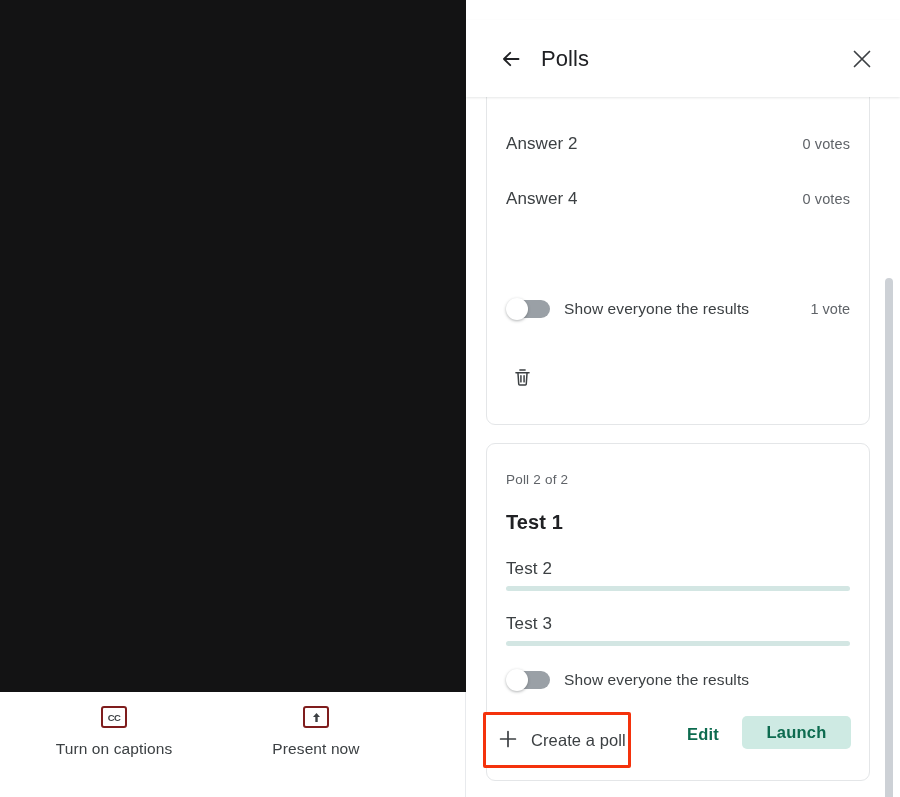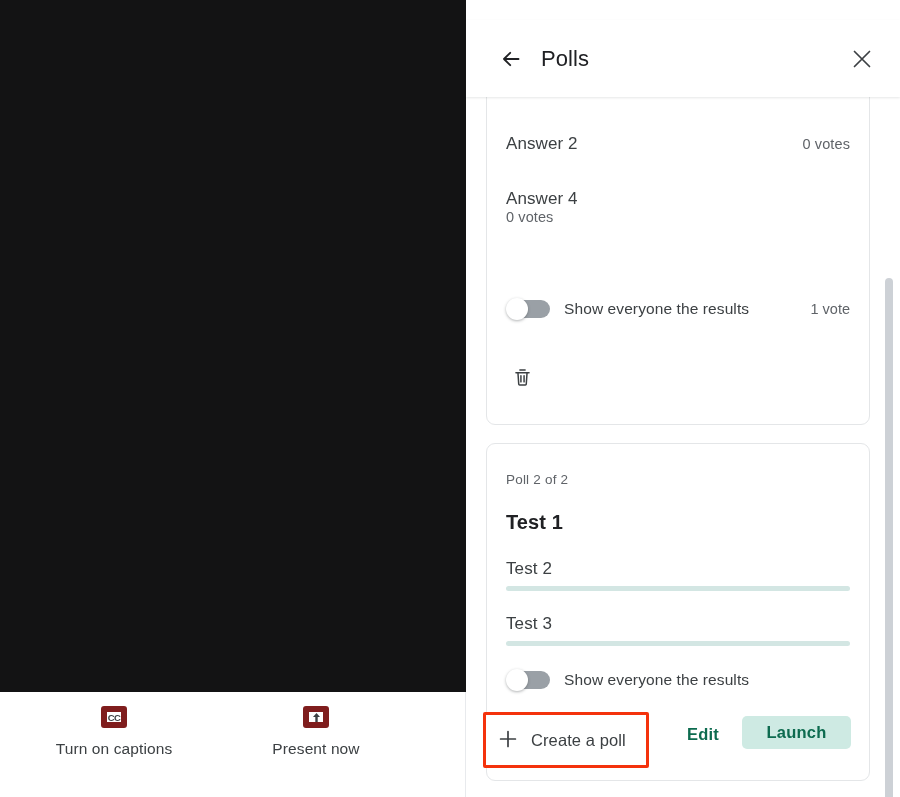--- a/index.html
+++ b/index.html
@@ -51,21 +51,21 @@
 
   .ctrl-label {
     font-size: 15.5px;
     color: #3c4043;
     letter-spacing: .1px;
     white-space: nowrap;
   }
 
   .icon-box {
     width: 26px; height: 22px;
-    border: 6px solid #7f1d1d;
+    border: 2px solid #7f1d1d;
     border-radius: 3px;
     display: flex;
     align-items: center;
     justify-content: center;
   }
   .cc-text {
     font-size: 9.5px;
     font-weight: bold;
     letter-spacing: -.5px;
     color: #3c4043;
@@ -276,21 +276,21 @@
     font-weight: bold;
     letter-spacing: .2px;
     cursor: pointer;
     font-family: "Liberation Sans", sans-serif;
   }
 
   
   .create-wrap {
     position: absolute;
     left: 483px; top: 712px;
-    width: 166px; height: 56px;
+    width: 148px; height: 56px;
     border: 3px solid #f4320c;
     border-radius: 2px;
     z-index: 9;
   }
   .create-btn {
     position: absolute;
     left: 0; top: 0;
     width: 100%; height: 100%;
     display: flex;
     align-items: center;
@@ -369,21 +369,21 @@
     <div class="panel-body">
       <div class="scroll-area">
 
         <div class="poll-card card-top">
 
           <div class="answer-row" style="top:96px;">
             <span class="answer-label">Answer 2</span>
             <span class="answer-votes">0 votes</span>
           </div>
 
-          <div class="answer-row" style="top:151px;flex-direction:column;">
+          <div class="answer-row" style="top:151px;">
             <span class="answer-label">Answer 4</span>
             <span class="answer-votes">0 votes</span>
           </div>
 
           <div class="toggle-row" style="top:261px;">
             <span class="switch">
               <span class="switch-track"></span>
               <span class="switch-knob"></span>
             </span>
             <span class="toggle-label">Show everyone the results</span>

